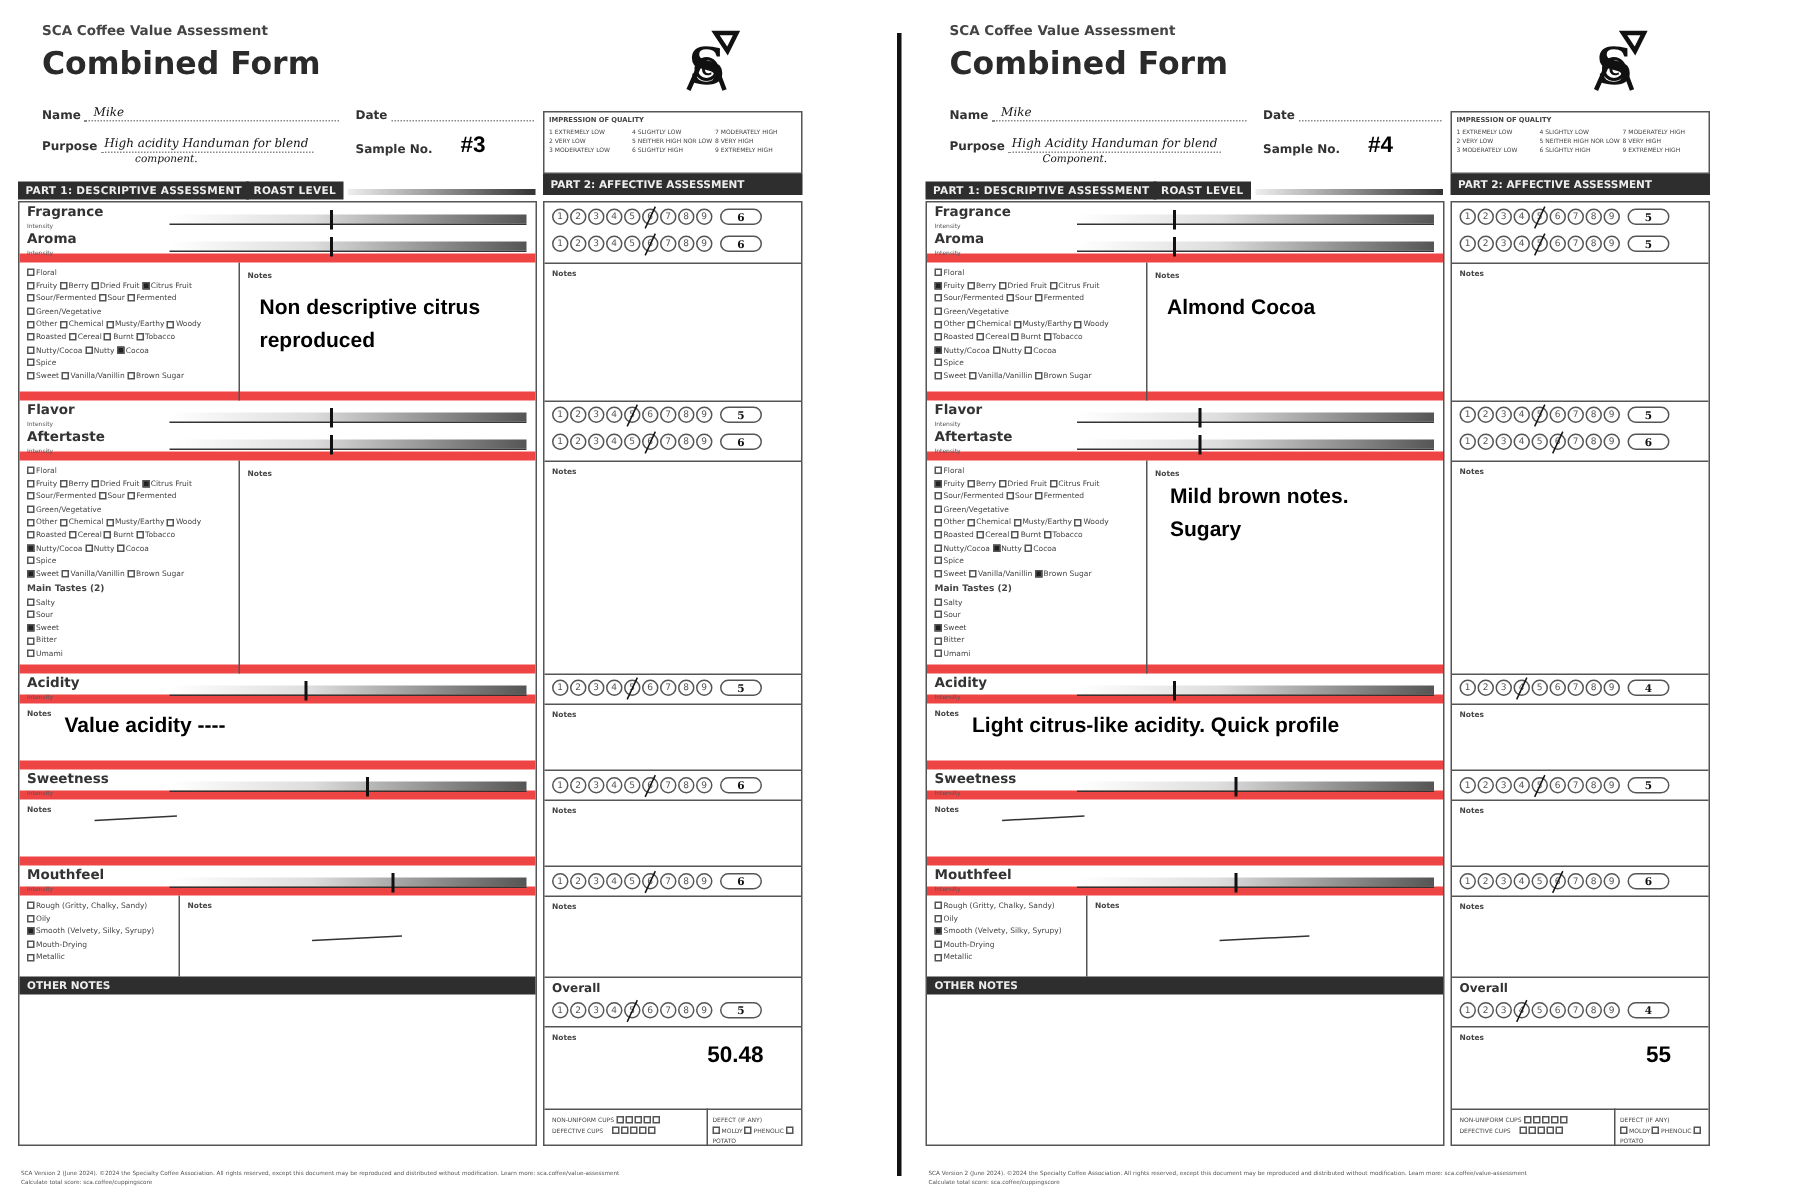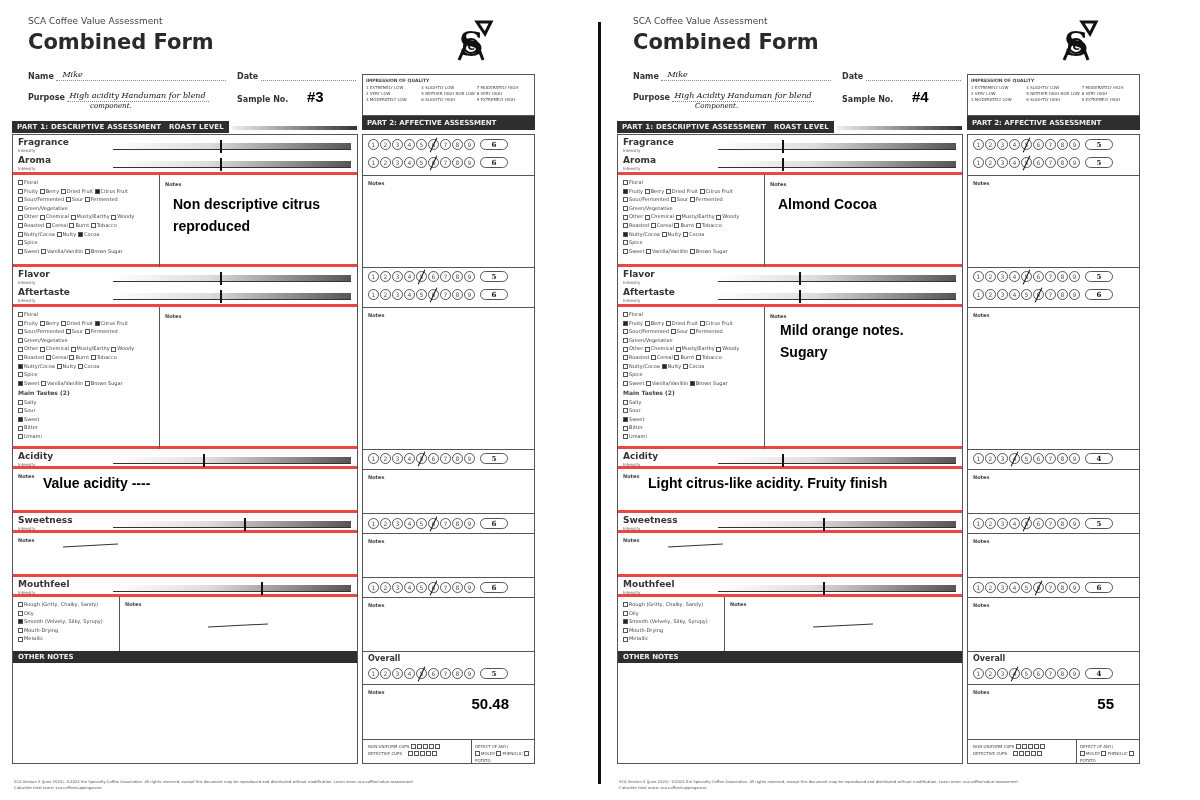--- a/index.html
+++ b/index.html
@@ -1,31 +1,31 @@
 <!DOCTYPE html>
 <html><head>
 <meta charset="utf-8">
 <style>
 *{box-sizing:border-box;margin:0;padding:0}
 body{width:1200px;height:800px;background:#fff;font-family:"DejaVu Sans",sans-serif;color:#222;position:relative;overflow:hidden}
 .form{position:absolute;top:0;height:800px}
 .form.left{left:0;width:600px}
 .form.right{left:605px;width:595px}
 .divider{position:absolute;left:598px;top:22px;width:3px;height:762px;background:#111}
-.subtitle{position:absolute;font-size:9px;font-weight:normal;color:#444}
+.subtitle{position:absolute;font-size:9px;font-weight:bold;color:#444}
 .title{position:absolute;font-size:21px;font-weight:bold;color:#2a2a2a;font-family:"DejaVu Sans",sans-serif}
 .logo{position:absolute;width:40px;height:46px}
 .fieldrow{position:absolute;font-size:8px;color:#333;white-space:nowrap}
 .fieldrow .lab{font-weight:bold}
 .fieldrow .dots{display:inline-block;border-bottom:1px dotted #888;vertical-align:bottom}
 .hand{font-family:"DejaVu Serif",serif;font-style:italic;font-size:8px;color:#111}
 .typed{font-family:"Liberation Sans",sans-serif;font-weight:bold;font-size:14px;color:#000}
 .bar-label{position:absolute;background:#2e2e2e;color:#eee;font-size:7px;font-weight:bold;padding:2px 5px;letter-spacing:.2px}
 .leftcol{position:absolute;border:1px solid #555}
-.attr{position:absolute;left:0;right:0;border-bottom:3px solid #ef4444}
+.attr{position:absolute;left:0;right:0;border-bottom:6px solid #ef4444}
 .attr .name{position:absolute;left:5px;font-size:9px;font-weight:bold;color:#333}
 .attr .intensity{position:absolute;left:5px;font-size:4px;color:#555}
 .scale{position:absolute;height:7px;background:linear-gradient(to right,#fff 0%,#ddd 40%,#555 100%);border-bottom:1px solid #333}
 .scale .mark{position:absolute;top:-3px;width:2px;height:13px;background:#111}
 .checks{position:absolute;font-size:5px;color:#444;line-height:8.6px;white-space:nowrap}
 .cb{display:inline-block;width:5px;height:5px;border:1px solid #555;margin-right:1px;vertical-align:middle}
 .cb.on{background:#222}
 .notes-lbl{position:absolute;font-size:5px;font-weight:bold;color:#444}
 .vline{position:absolute;width:1px;background:#555}
 .rightcol{position:absolute;border:1px solid #555}
@@ -439,33 +439,33 @@
         <div class="mt-list">
             <div><span class="cb"></span>Salty</div>
             <div><span class="cb"></span>Sour</div>
             <div><span class="cb on"></span>Sweet</div>
             <div><span class="cb"></span>Bitter</div>
             <div><span class="cb"></span>Umami</div>
           </div>
       </div>
       <div class="vline" style="left:146px;top:0;height:142px"></div>
       <div class="notes-lbl" style="left:152px;top:6px">Notes</div>
-      <div class="typed" style="position:absolute;left:162px;top:12px;width:170px;line-height:22px">Mild orange notes. Sugary</div>
+      <div class="typed" style="position:absolute;left:162px;top:12px;width:170px;line-height:22px">Mild brown notes. Sugary</div>
     </div>
 
     <div class="attr" style="top:314px;height:20px">
       <div class="name" style="top:2px">Acidity</div>
       <div class="intensity" style="top:13px">Intensity</div>
       <div class="scale" style="left:100px;width:238px;top:8px">
           <div class="mark" style="left: 27%;"></div>
         </div>
     </div>
     <div class="attr" style="top:334px;height:44px">
       <div class="notes-lbl" style="left:5px;top:4px">Notes</div>
-      <div class="typed" style="position:absolute;left:30px;top:6px;width:300px">Light citrus-like acidity. Fruity finish</div>
+      <div class="typed" style="position:absolute;left:30px;top:6px;width:300px">Light citrus-like acidity. Quick profile</div>
     </div>
 
     <div class="attr" style="top:378px;height:20px">
       <div class="name" style="top:2px">Sweetness</div>
       <div class="intensity" style="top:13px">Intensity</div>
       <div class="scale" style="left:100px;width:238px;top:8px">
           <div class="mark" style="left: 44%;"></div>
         </div>
     </div>
     <div class="attr" style="top:398px;height:44px">

